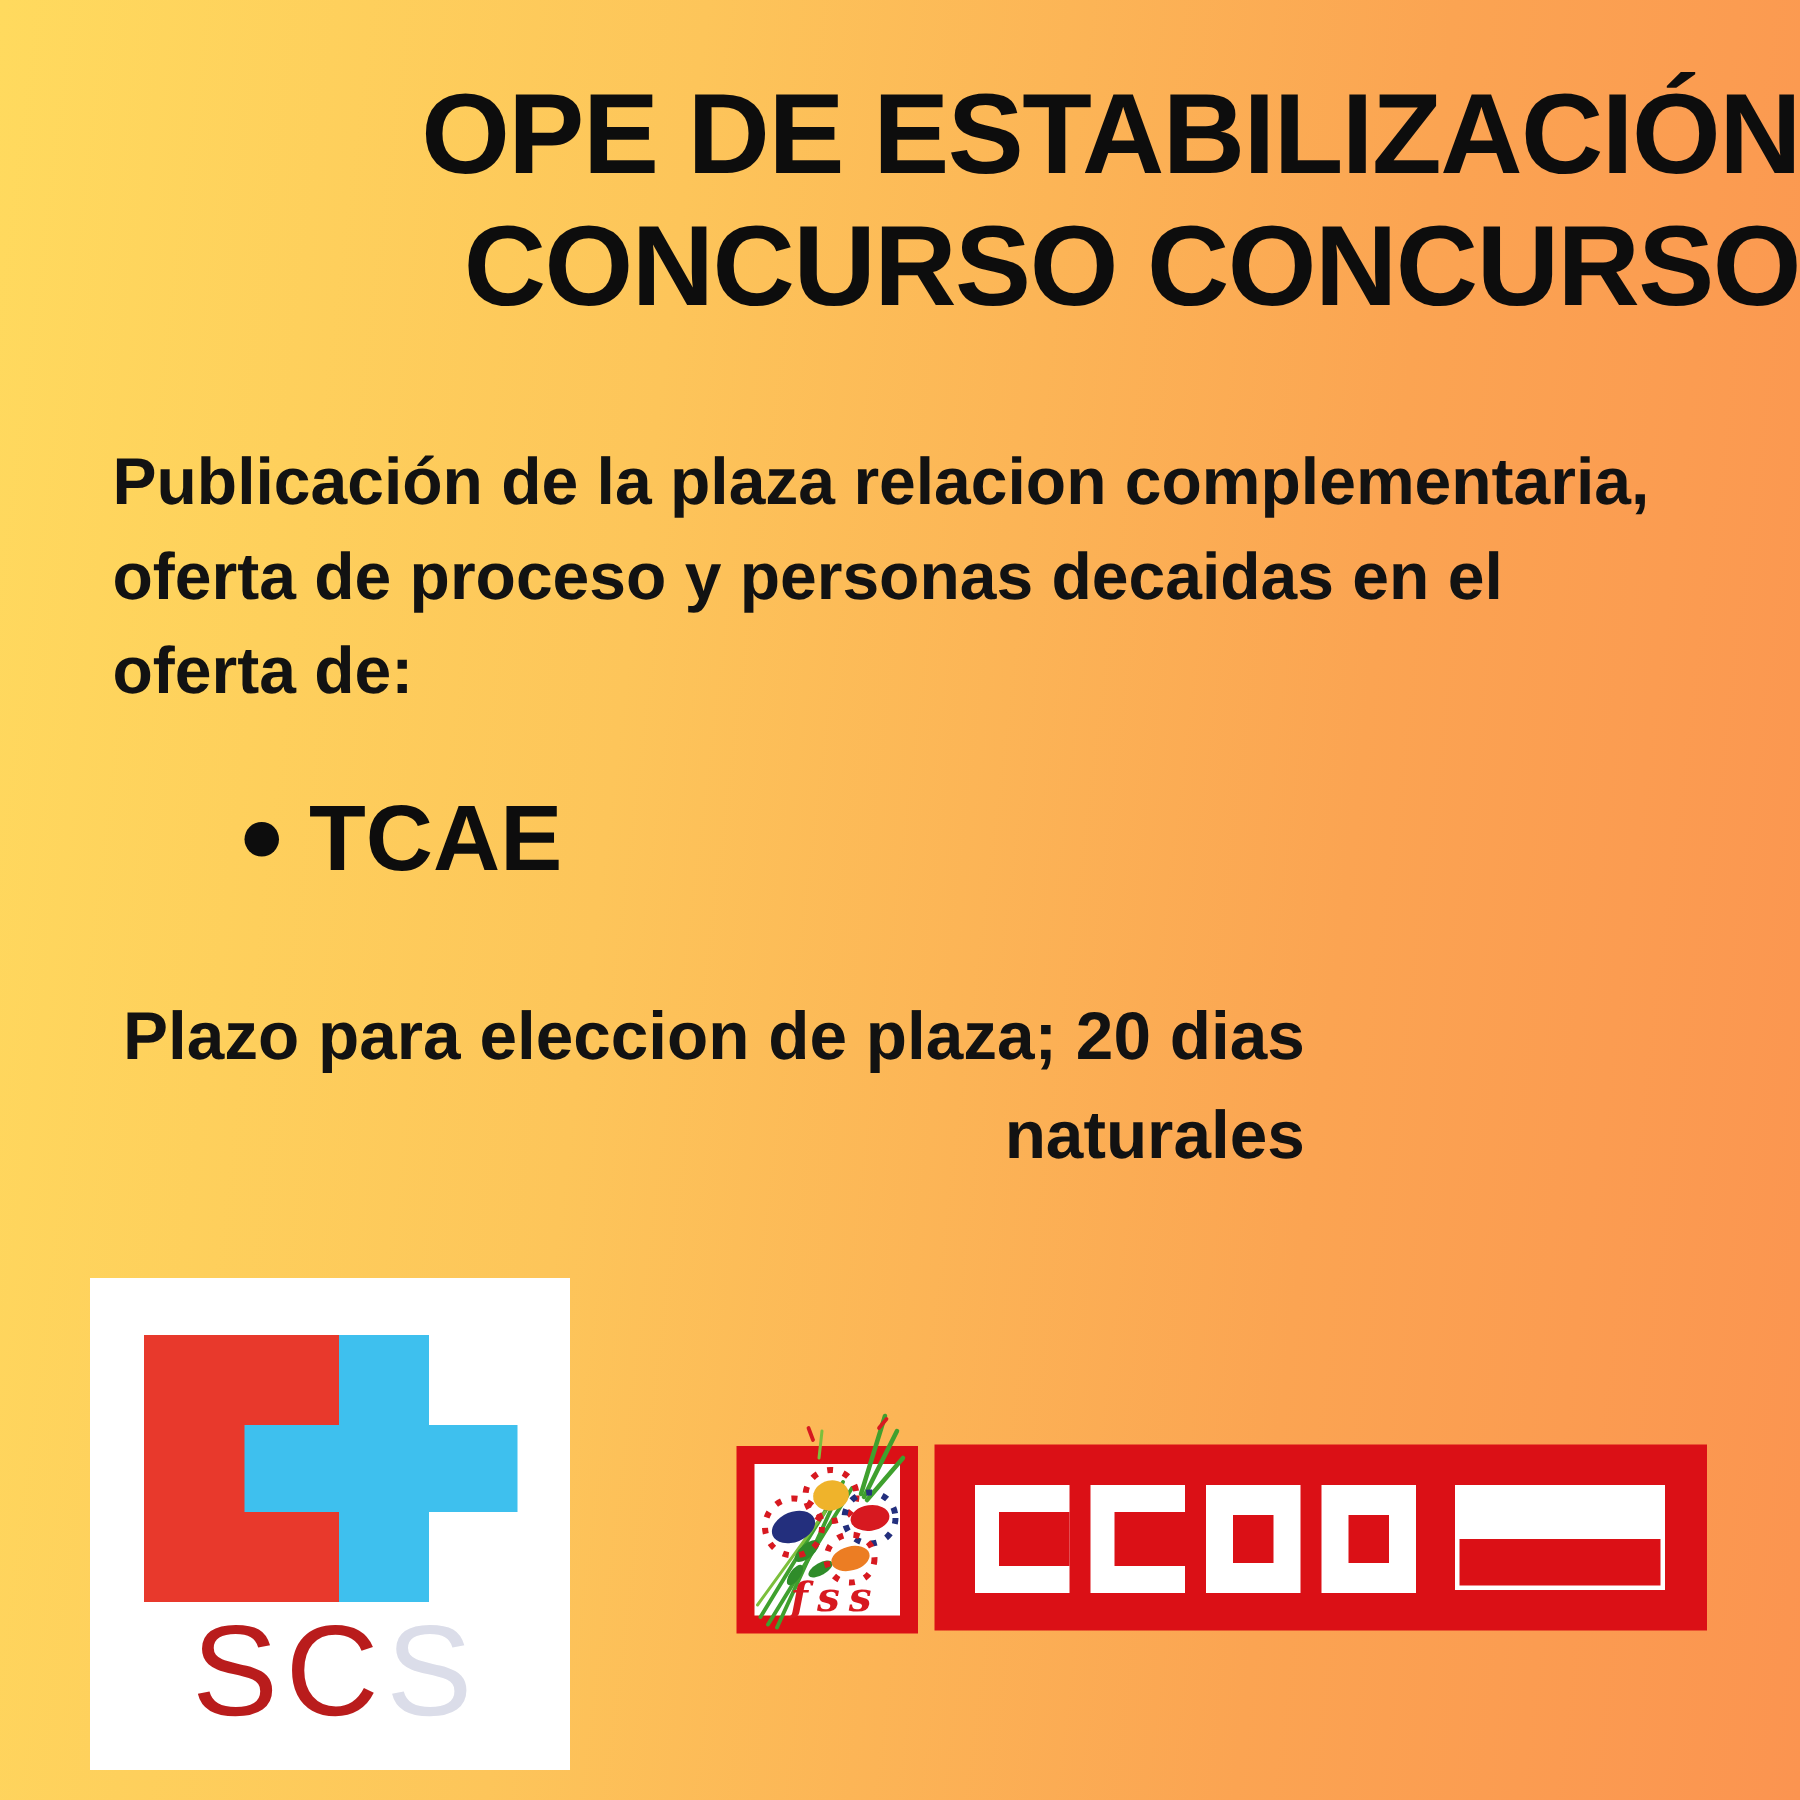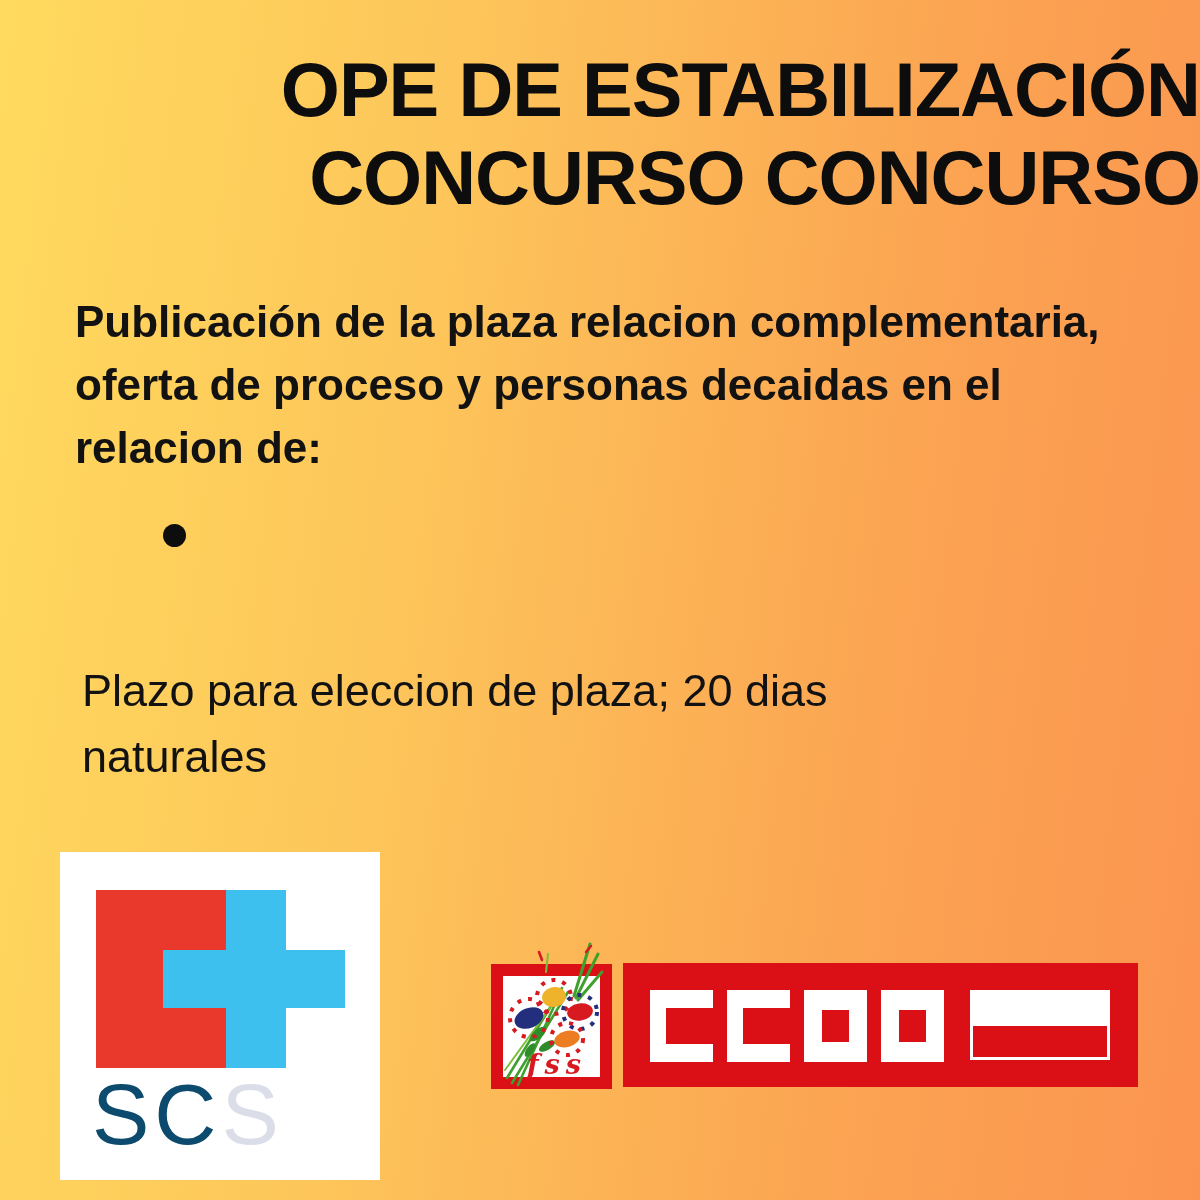--- a/index.html
+++ b/index.html
@@ -60,22 +60,23 @@
     font-weight: 800;
     letter-spacing: 0px;
   }
   
   .deadline {
     position: absolute;
     top: 658px;
     left: 82px;
     color: #121212;
     font-size: 45px;
-    font-weight: 400;
+    font-weight: 700;
     line-height: 66px;
+    text-align: right;
   }
   
   .scs-card {
     position: absolute;
     left: 60px;
     top: 852px;
     width: 320px;
     height: 328px;
     background: #ffffff;
   }
@@ -105,21 +106,21 @@
   }
   .scs-wordmark {
     position: absolute;
     left: 32px;
     top: 212px;
     font-size: 86px;
     font-weight: 400;
     letter-spacing: 5px;
     line-height: 100px;
   }
-  .scs-wordmark .sc { color: #0c4a6e; }
+  .scs-wordmark .sc { color: #b91c1c; margin-left: 36px; }
   .scs-wordmark .s2 { color: #DBDDE9; }
   
   .fss-logo {
     position: absolute;
     left: 490px;
     top: 938px;
     width: 123px;
     height: 152px;
   }
   
@@ -181,25 +182,26 @@
 <div class="poster">
 
   <div class="title">
     <div>OPE DE ESTABILIZACIÓN</div>
     <div>CONCURSO CONCURSO</div>
   </div>
 
   <div class="intro">
     <div>Publicación de la plaza relacion complementaria,</div>
     <div>oferta de proceso y personas decaidas en el</div>
-    <div>relacion de:</div>
+    <div>oferta de:</div>
   </div>
 
   <div class="bullet-row">
     <div class="bullet-dot"></div>
+    <div class="bullet-label">TCAE</div>
   </div>
 
   <div class="deadline">
     <div>Plazo para eleccion de plaza; 20 dias</div>
     <div>naturales</div>
   </div>
 
   <div class="scs-card">
     <div class="scs-red-rect"></div>
     <div class="scs-cross-v"></div>

